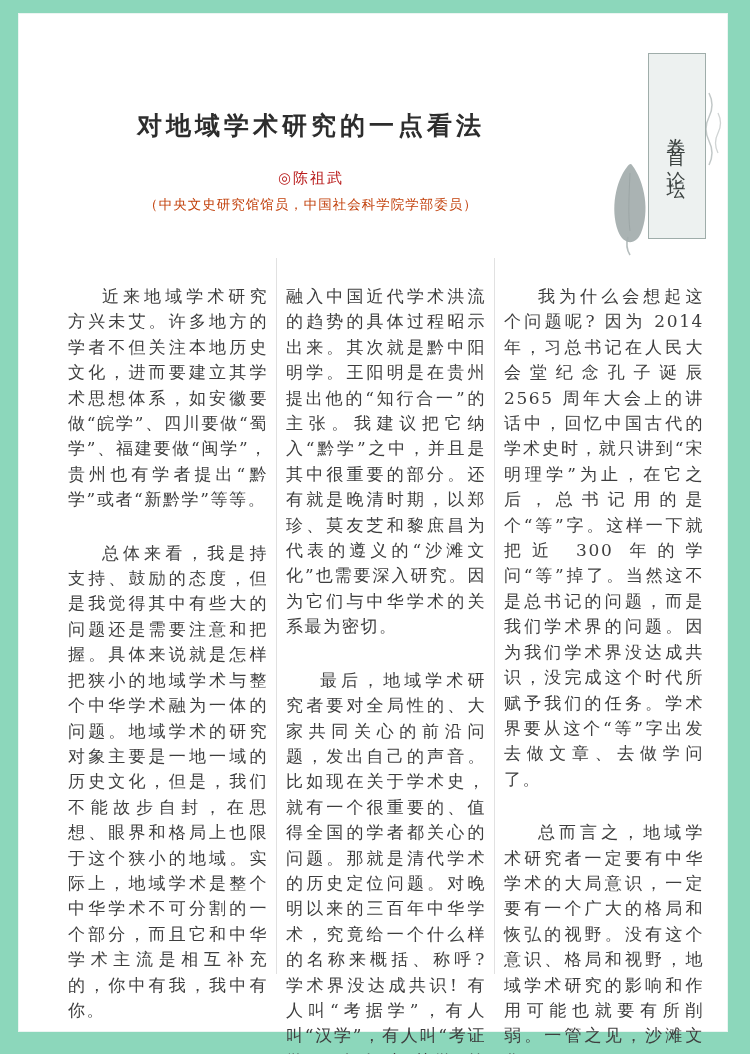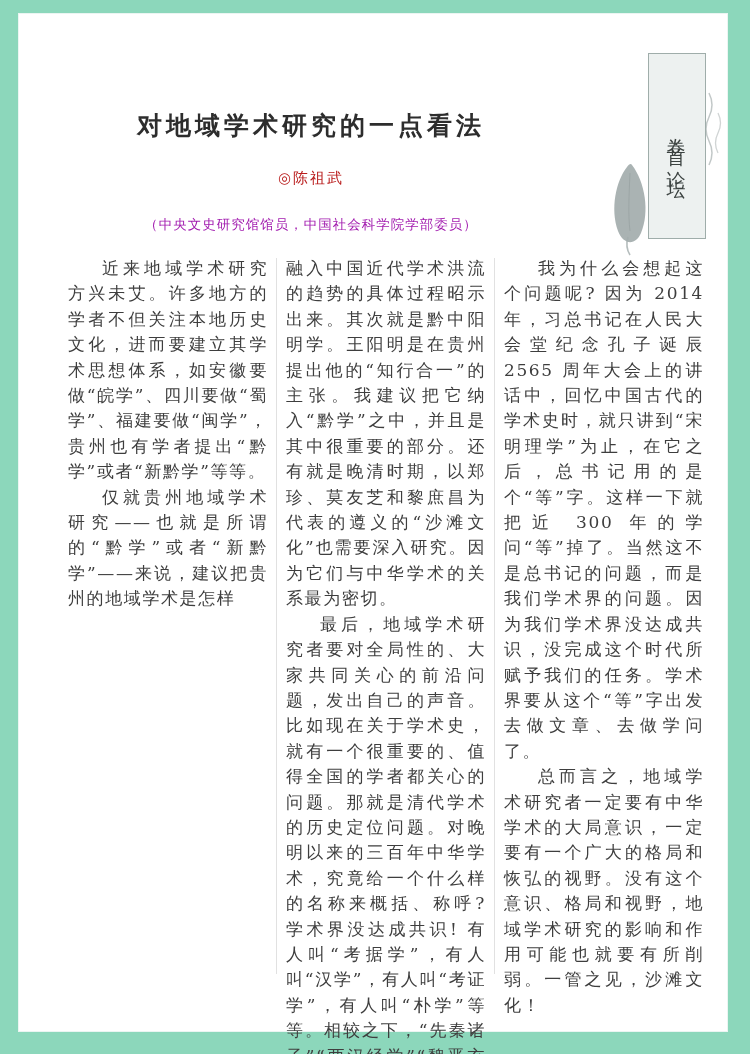--- a/index.html
+++ b/index.html
@@ -62,24 +62,24 @@
     letter-spacing: 4px;
     color: #2d2d2d;
   }
   .author {
     margin-top: 27px;
     font-size: 15px;
     letter-spacing: 2px;
     color: #b91c1c;
   }
   .affiliation {
-    margin-top: 28px;
+    margin-top: 8px;
     font-size: 13.5px;
     letter-spacing: 1px;
-    color: #a21caf;
+    color: #c2410c;
   }
 
   
   .columns {
     position: absolute;
     left: 50px; top: 243px;
     width: 636px; height: 730px;
     display: flex;
     justify-content: space-between;
   }
@@ -93,20 +93,21 @@
   }
   .divider-1 { left: 208px; }
   .divider-2 { left: 426px; }
   .column p {
     font-size: 17px;
     line-height: 25.4px;
     letter-spacing: 1.6px;
     color: #3e3e3e;
     text-align: justify;
     text-align-last: left;
+    margin-top: 28px;
   }
   .column p.indent { text-indent: 2em; }
 </style>
 </head>
 <body>
 
 <div class="paper">
 
   <div class="decor">
     <svg width="120" height="240" viewBox="0 0 120 240" aria-hidden="true">
@@ -132,20 +133,21 @@
     <div class="author">◎陈祖武</div>
     <div class="affiliation">（中央文史研究馆馆员，中国社会科学院学部委员）</div>
   </div>
 
   <div class="columns">
     <div class="divider divider-1"></div>
     <div class="divider divider-2"></div>
 
     <div class="column">
       <p class="indent">近来地域学术研究方兴未艾。许多地方的学者不但关注本地历史文化，进而要建立其学术思想体系，如安徽要做“皖学”、四川要做“蜀学”、福建要做“闽学”，贵州也有学者提出“黔学”或者“新黔学”等等。</p>
+      <p class="indent">总体来看，我是持支持、鼓励的态度，但是我觉得其中有些大的问题还是需要注意和把握。具体来说就是怎样把狭小的地域学术与整个中华学术融为一体的问题。地域学术的研究对象主要是一地一域的历史文化，但是，我们不能故步自封，在思想、眼界和格局上也限于这个狭小的地域。实际上，地域学术是整个中华学术不可分割的一个部分，而且它和中华学术主流是相互补充的，你中有我，我中有你。</p>
       <p class="indent">仅就贵州地域学术研究——也就是所谓的“黔学”或者“新黔学”——来说，建议把贵州的地域学术是怎样</p>
     </div>
 
     <div class="column">
       <p>融入中国近代学术洪流的趋势的具体过程昭示出来。其次就是黔中阳明学。王阳明是在贵州提出他的“知行合一”的主张。我建议把它纳入“黔学”之中，并且是其中很重要的部分。还有就是晚清时期，以郑珍、莫友芝和黎庶昌为代表的遵义的“沙滩文化”也需要深入研究。因为它们与中华学术的关系最为密切。</p>
       <p class="indent">最后，地域学术研究者要对全局性的、大家共同关心的前沿问题，发出自己的声音。比如现在关于学术史，就有一个很重要的、值得全国的学者都关心的问题。那就是清代学术的历史定位问题。对晚明以来的三百年中华学术，究竟给一个什么样的名称来概括、称呼? 学术界没达成共识! 有人叫“考据学”，有人叫“汉学”，有人叫“考证学”，有人叫“朴学”等等。相较之下，“先秦诸子”“两汉经学”“魏晋玄学”“隋唐佛学”“宋明理学”，学术界则已经达成共识。</p>
     </div>
 
     <div class="column">
       <p class="indent">我为什么会想起这个问题呢? 因为 2014 年，习总书记在人民大会堂纪念孔子诞辰 2565 周年大会上的讲话中，回忆中国古代的学术史时，就只讲到“宋明理学”为止，在它之后，总书记用的是个“等”字。这样一下就把近 300 年的学问“等”掉了。当然这不是总书记的问题，而是我们学术界的问题。因为我们学术界没达成共识，没完成这个时代所赋予我们的任务。学术界要从这个“等”字出发去做文章、去做学问了。</p>

